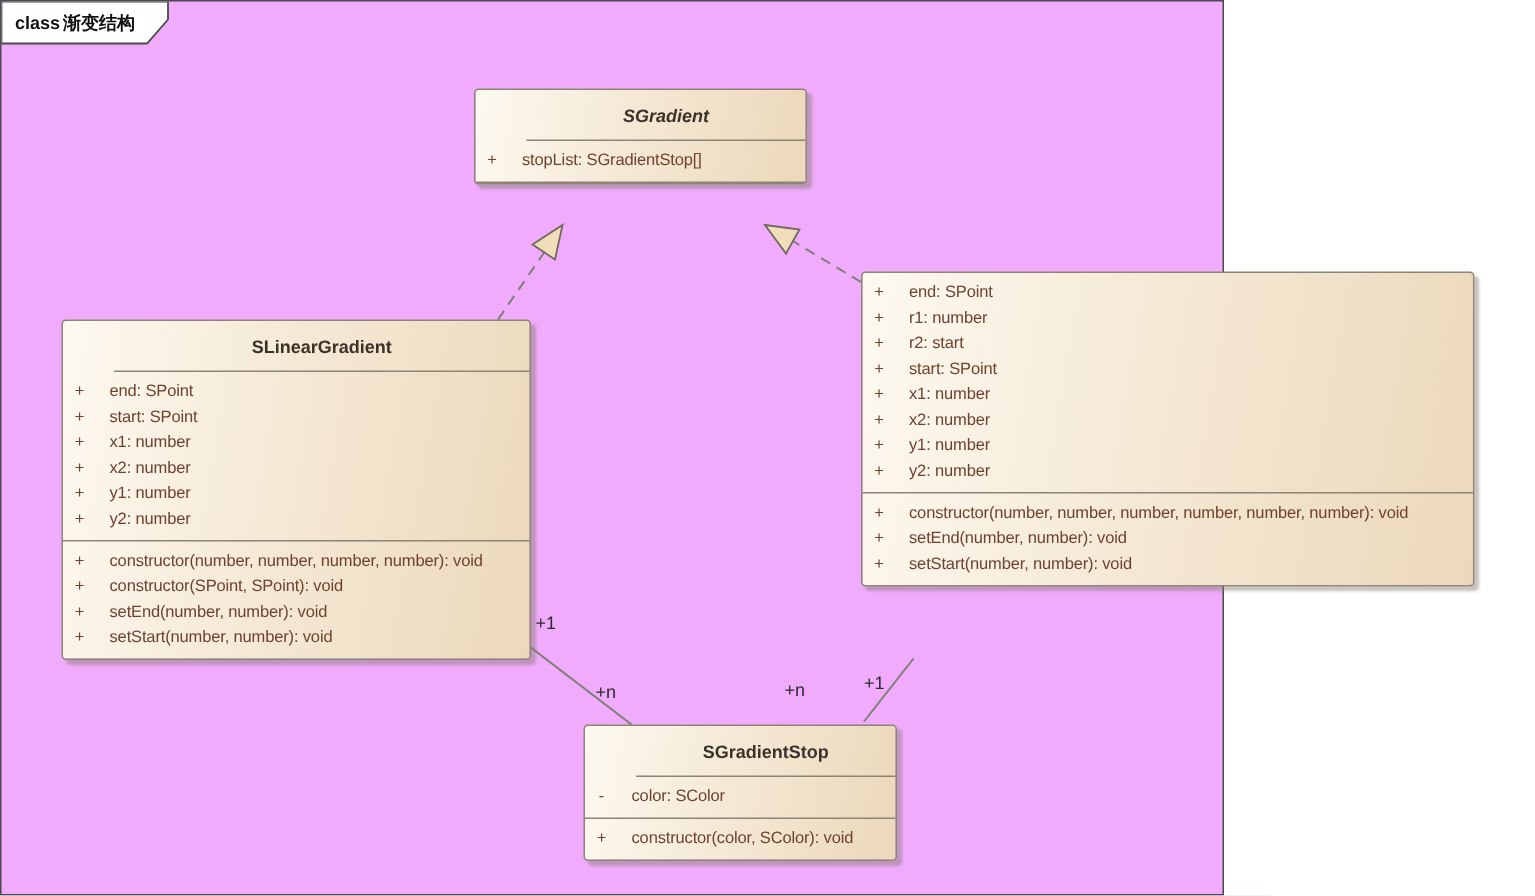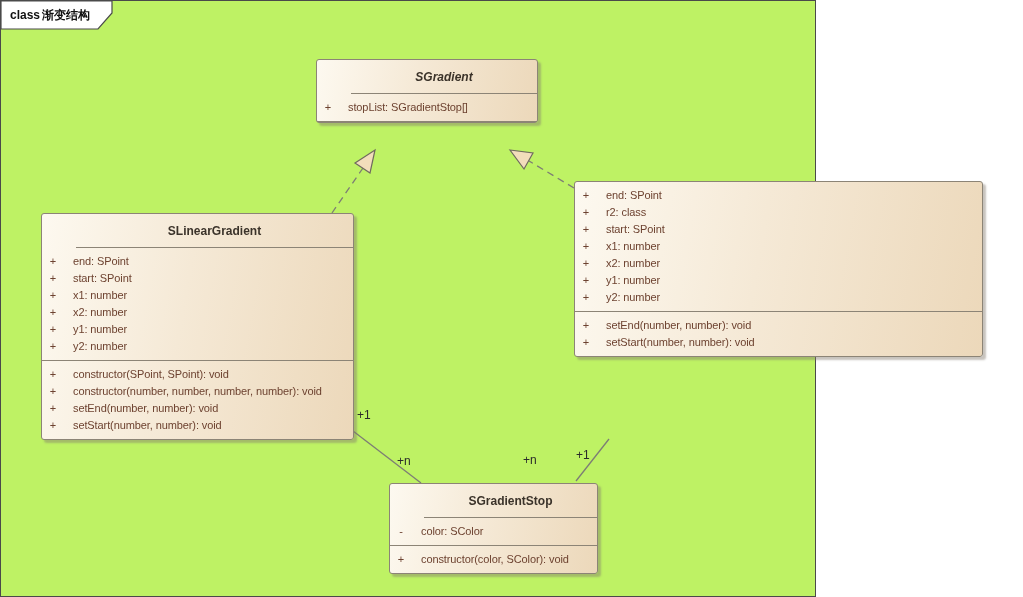--- a/index.html
+++ b/index.html
@@ -1,19 +1,19 @@
 <!DOCTYPE html>
 <html><head>
 <meta charset="utf-8">
 <style>
   * { margin:0; padding:0; box-sizing:border-box; }
   html,body { width:1023px; height:597px; background:#ffffff; overflow:hidden;
     font-family:"Liberation Sans", sans-serif; }
 
-  .canvas { position:relative; width:816px; height:597px; background:#bef264;
+  .canvas { position:relative; width:816px; height:597px; background:#f0abfc;
     border:1px solid #4a4a4a; }
 
   
   .frame-tab { position:absolute; left:0; top:0; }
   .frame-tab-label { position:absolute; left:9px; top:6px; width:100px;
     font-size:12px; font-weight:bold; color:#111; white-space:nowrap; }
   .frame-tab-label .kw { margin-right:2px; }
 
   
   .uml-class { position:absolute; border:1px solid #8c8476; border-radius:3px;
@@ -77,38 +77,40 @@
     <div class="cls-title">SLinearGradient</div>
     <div class="cls-section attrs">
         <div class="member-row"><span class="vis">+</span><span class="mtext">end: SPoint</span></div>
         <div class="member-row"><span class="vis">+</span><span class="mtext">start: SPoint</span></div>
         <div class="member-row"><span class="vis">+</span><span class="mtext">x1: number</span></div>
         <div class="member-row"><span class="vis">+</span><span class="mtext">x2: number</span></div>
         <div class="member-row"><span class="vis">+</span><span class="mtext">y1: number</span></div>
         <div class="member-row"><span class="vis">+</span><span class="mtext">y2: number</span></div>
       </div>
     <div class="cls-section">
+        <div class="member-row"><span class="vis">+</span><span class="mtext">constructor(number, number, number, number): void</span></div>
         <div class="member-row"><span class="vis">+</span><span class="mtext">constructor(SPoint, SPoint): void</span></div>
-        <div class="member-row"><span class="vis">+</span><span class="mtext">constructor(number, number, number, number): void</span></div>
         <div class="member-row"><span class="vis">+</span><span class="mtext">setEnd(number, number): void</span></div>
         <div class="member-row"><span class="vis">+</span><span class="mtext">setStart(number, number): void</span></div>
       </div>
   </div>
 
   <div class="uml-class" style="left:573px; top:180px; width:409px;">
     <div class="cls-section attrs">
         <div class="member-row"><span class="vis">+</span><span class="mtext">end: SPoint</span></div>
-        <div class="member-row"><span class="vis">+</span><span class="mtext">r2: class</span></div>
+        <div class="member-row"><span class="vis">+</span><span class="mtext">r1: number</span></div>
+        <div class="member-row"><span class="vis">+</span><span class="mtext">r2: start</span></div>
         <div class="member-row"><span class="vis">+</span><span class="mtext">start: SPoint</span></div>
         <div class="member-row"><span class="vis">+</span><span class="mtext">x1: number</span></div>
         <div class="member-row"><span class="vis">+</span><span class="mtext">x2: number</span></div>
         <div class="member-row"><span class="vis">+</span><span class="mtext">y1: number</span></div>
         <div class="member-row"><span class="vis">+</span><span class="mtext">y2: number</span></div>
       </div>
     <div class="cls-section">
+        <div class="member-row"><span class="vis">+</span><span class="mtext">constructor(number, number, number, number, number, number): void</span></div>
         <div class="member-row"><span class="vis">+</span><span class="mtext">setEnd(number, number): void</span></div>
         <div class="member-row"><span class="vis">+</span><span class="mtext">setStart(number, number): void</span></div>
       </div>
   </div>
 
   <div class="uml-class" style="left:388px; top:482px; width:209px;">
     <div class="cls-title">SGradientStop</div>
     <div class="cls-section attrs">
         <div class="member-row"><span class="vis">-</span><span class="mtext">color: SColor</span></div>
       </div>

